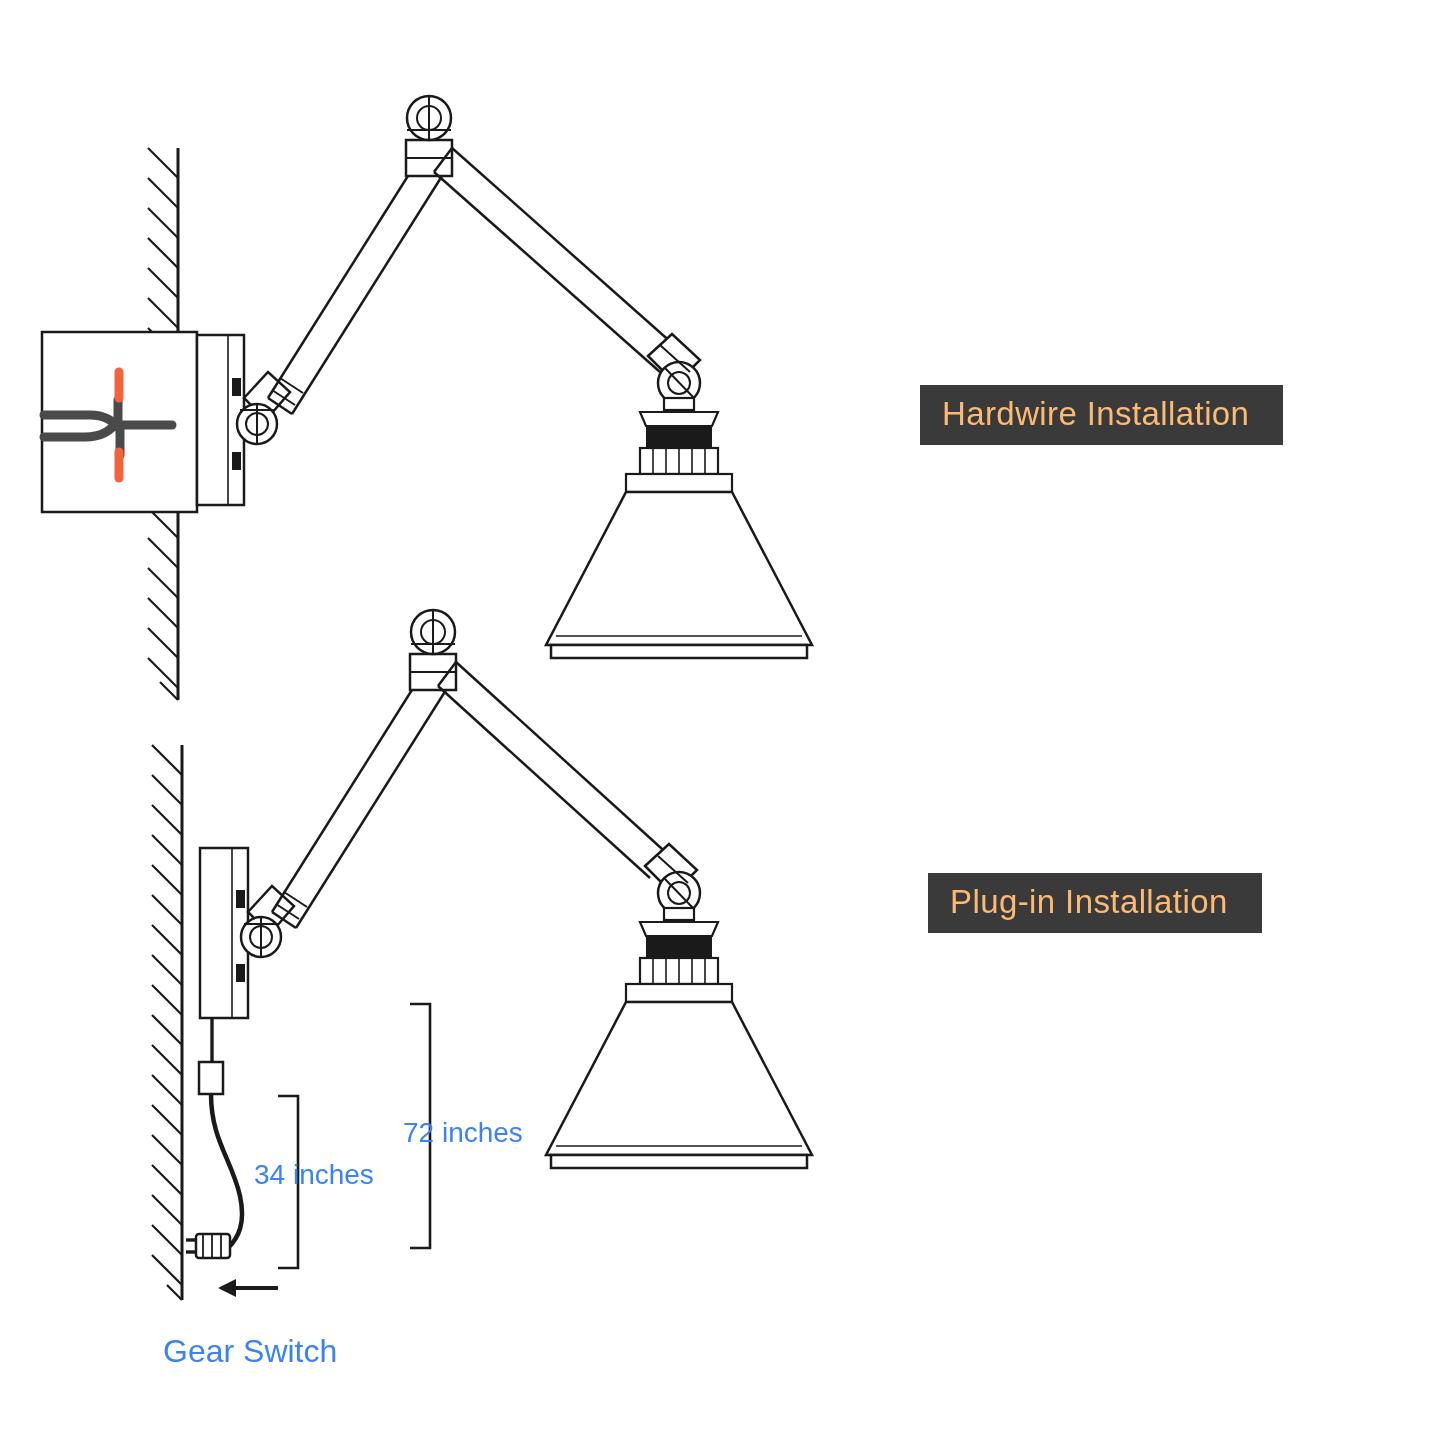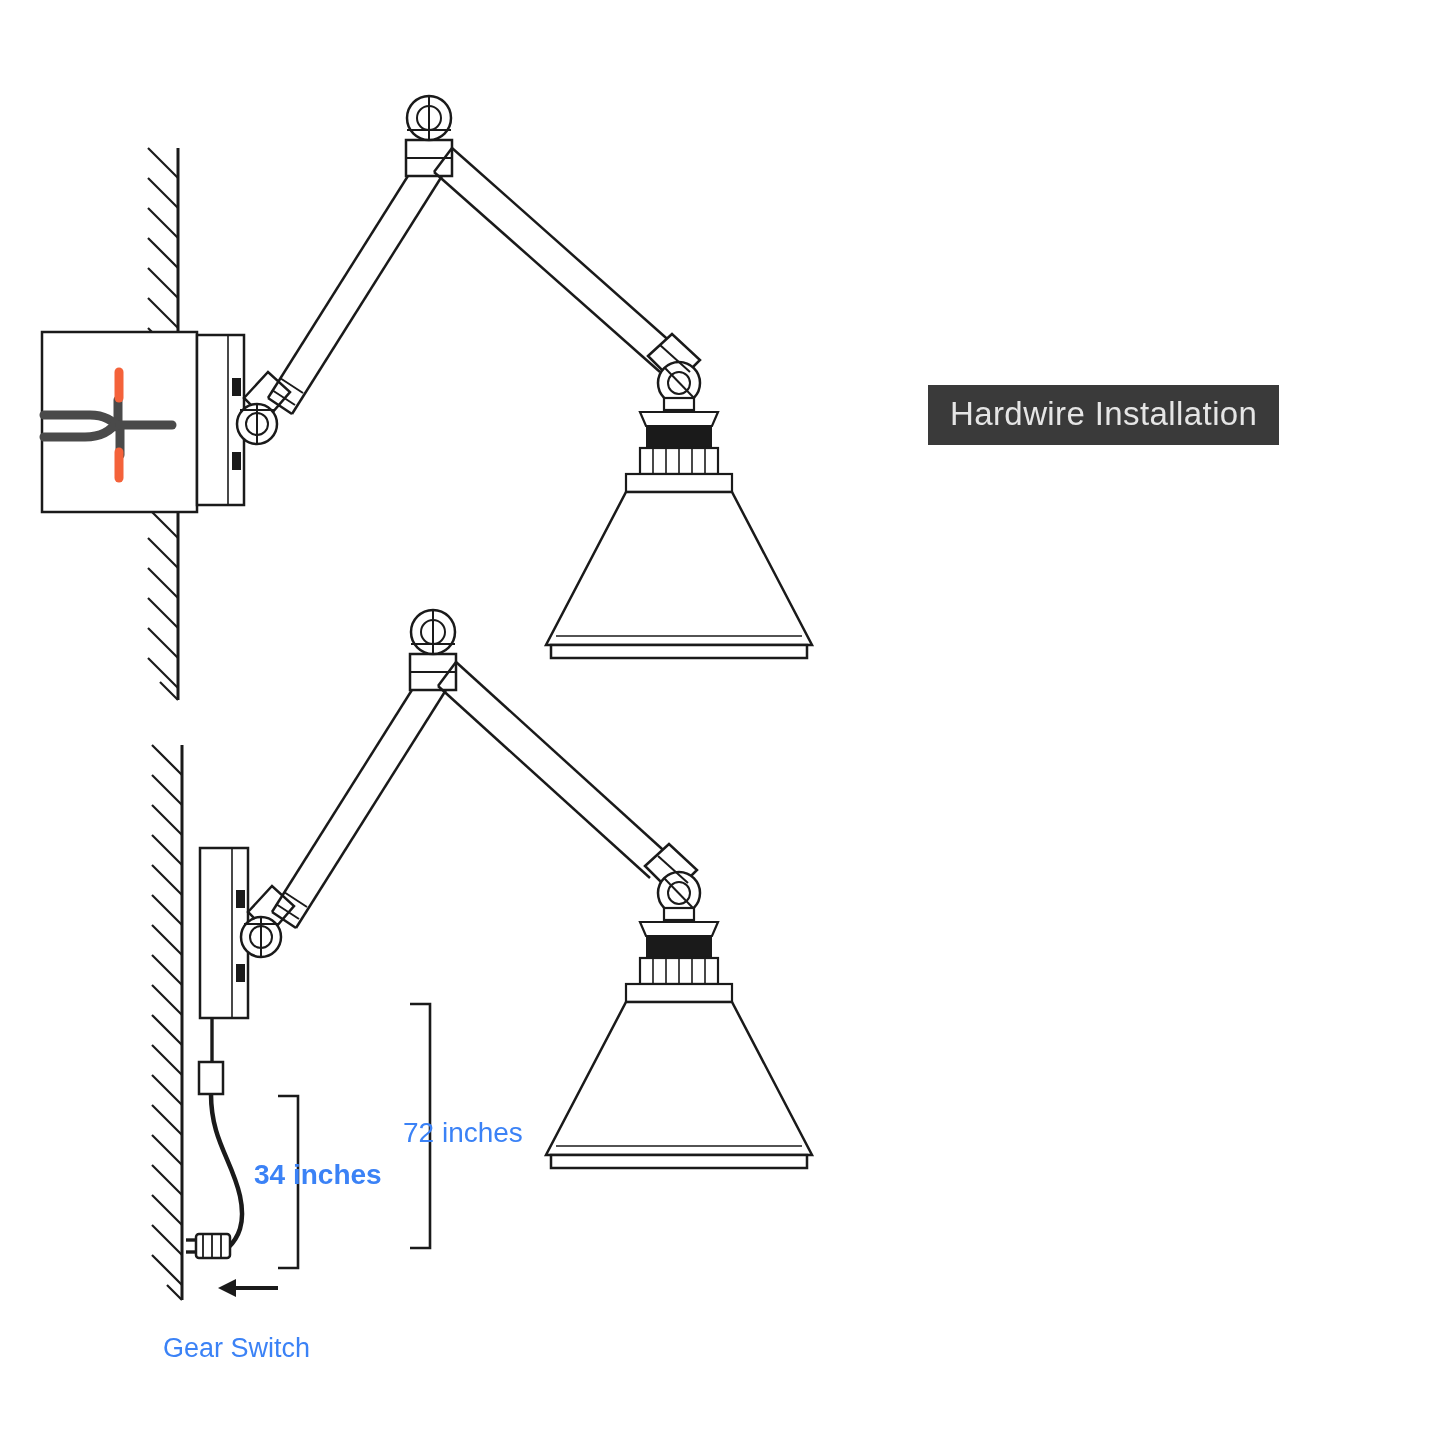--- a/index.html
+++ b/index.html
@@ -16,27 +16,26 @@
   }
   #diagram-root {
     position: absolute;
     left: 0; top: 0;
     width: 1445px;
     height: 1445px;
   }
   .label-badge {
     position: absolute;
     background: #3a3a3a;
-    color: #e5e5e5;
+    color: #fdba74;
     font-size: 33px;
     letter-spacing: 0.4px;
-    padding: 10px 22px 12px 22px;
+    padding: 10px 34px 12px 22px;
     white-space: nowrap;
     line-height: 1.15;
-    margin-left: 8px;
   }
   #badge-hardwire {
     left: 920px;
     top: 385px;
   }
   #badge-plugin {
     left: 928px;
     top: 873px;
   }
   .dim-text {
@@ -45,26 +44,25 @@
     font-size: 28px;
     white-space: nowrap;
   }
   #dim-72 {
     left: 403px;
     top: 1117px;
   }
   #dim-34 {
     left: 254px;
     top: 1159px;
-    font-weight: bold;
   }
   #gear-switch-label {
     left: 163px;
     top: 1333px;
-    font-size: 27px;
+    font-size: 32px;
   }
 </style>
 </head>
 <body>
 
 <div id="diagram-root">
 
   <svg width="1445" height="1445" viewBox="0 0 1445 1445" xmlns="http://www.w3.org/2000/svg">
 
     <defs>
@@ -298,20 +296,21 @@
       </g>
 
       <g>
         <path d="M 410 1004 L 430 1004 L 430 1248 L 410 1248" stroke="#1a1a1a" stroke-width="2.6" fill="none"></path>
       </g>
     </g>
   </svg>
 
   <div class="label-badge" id="badge-hardwire">Hardwire Installation</div>
 
+  <div class="label-badge" id="badge-plugin">Plug-in Installation</div>
 
   <div class="dim-text" id="dim-72">72 inches</div>
 
   <div class="dim-text" id="dim-34">34 inches</div>
 
   <div class="dim-text" id="gear-switch-label">Gear Switch</div>
 
 </div>
 
 </body></html>

